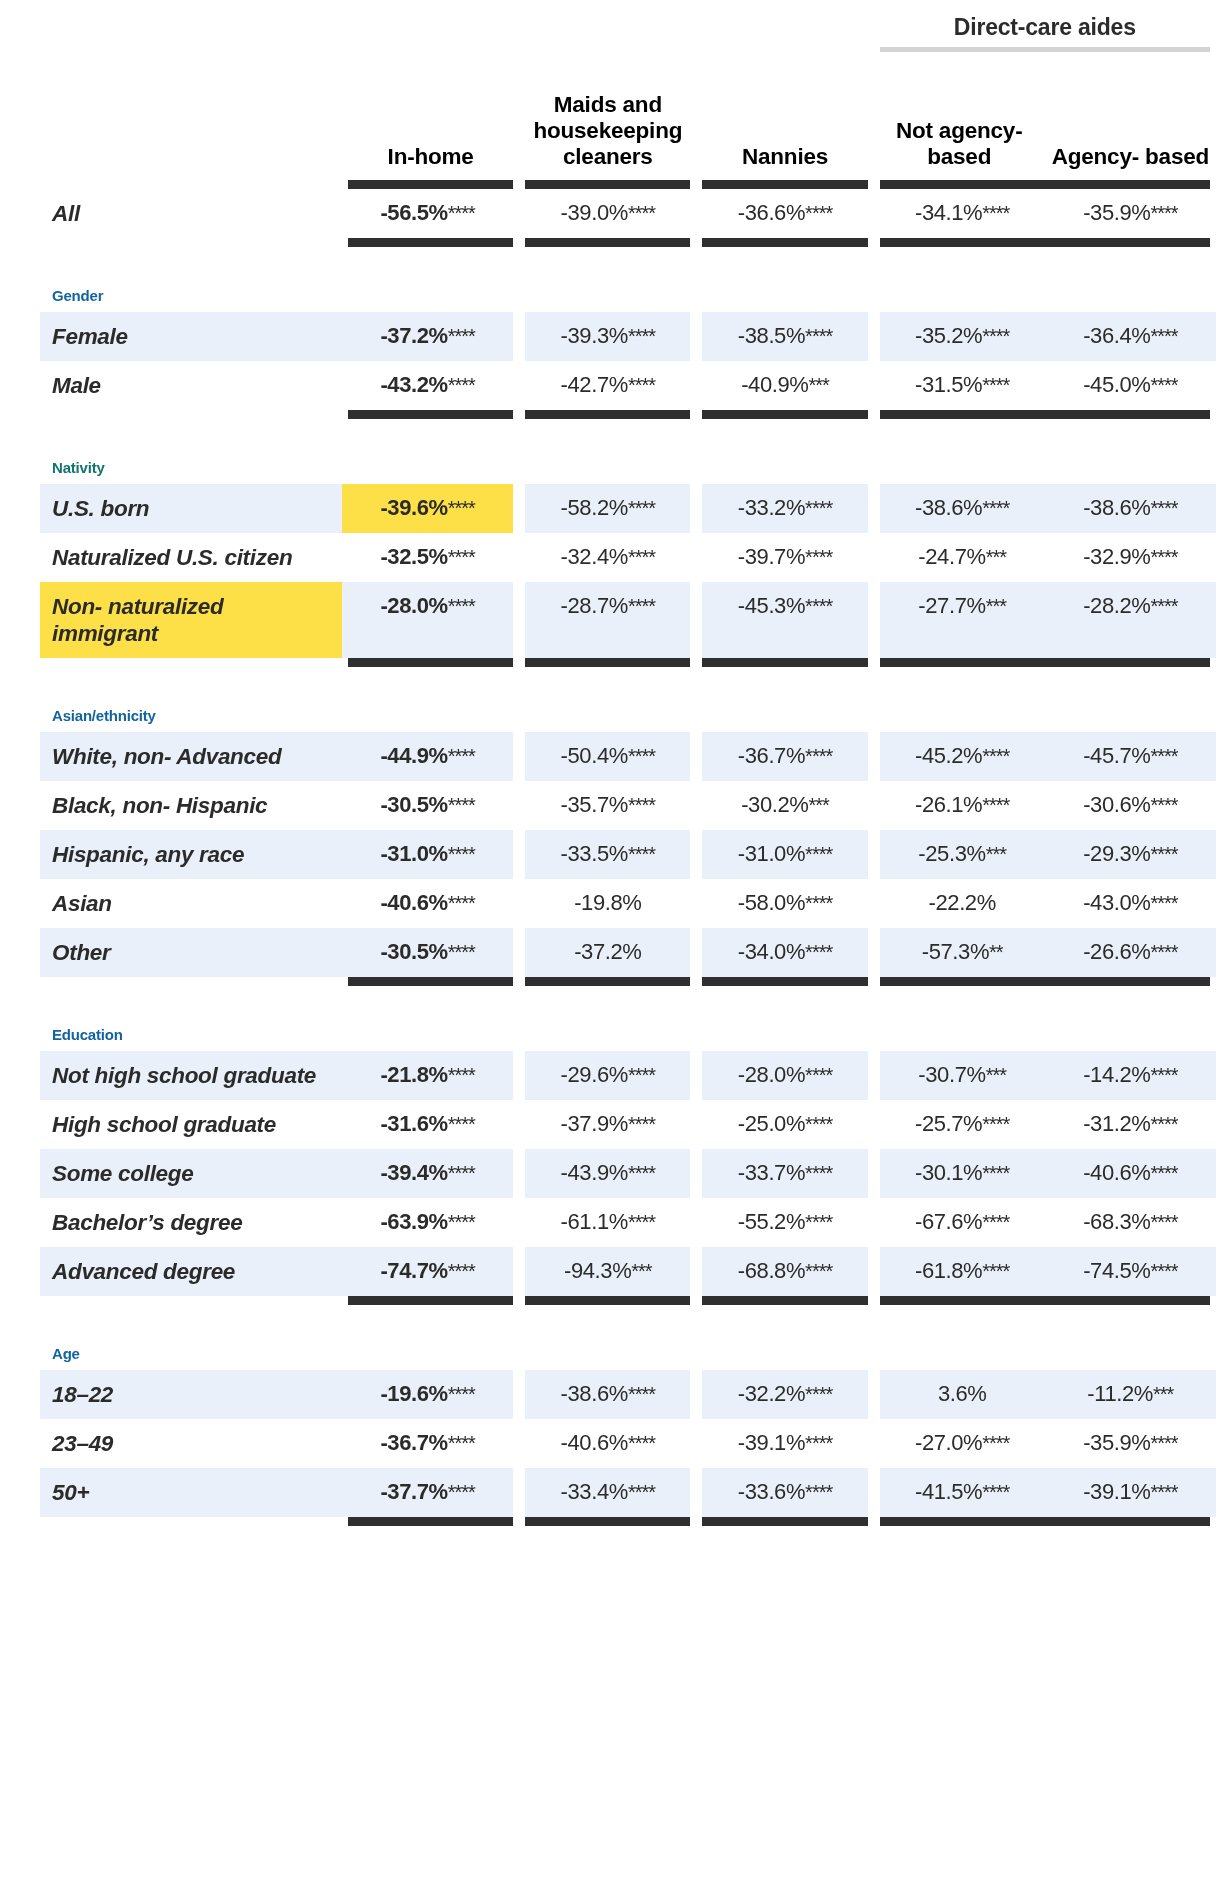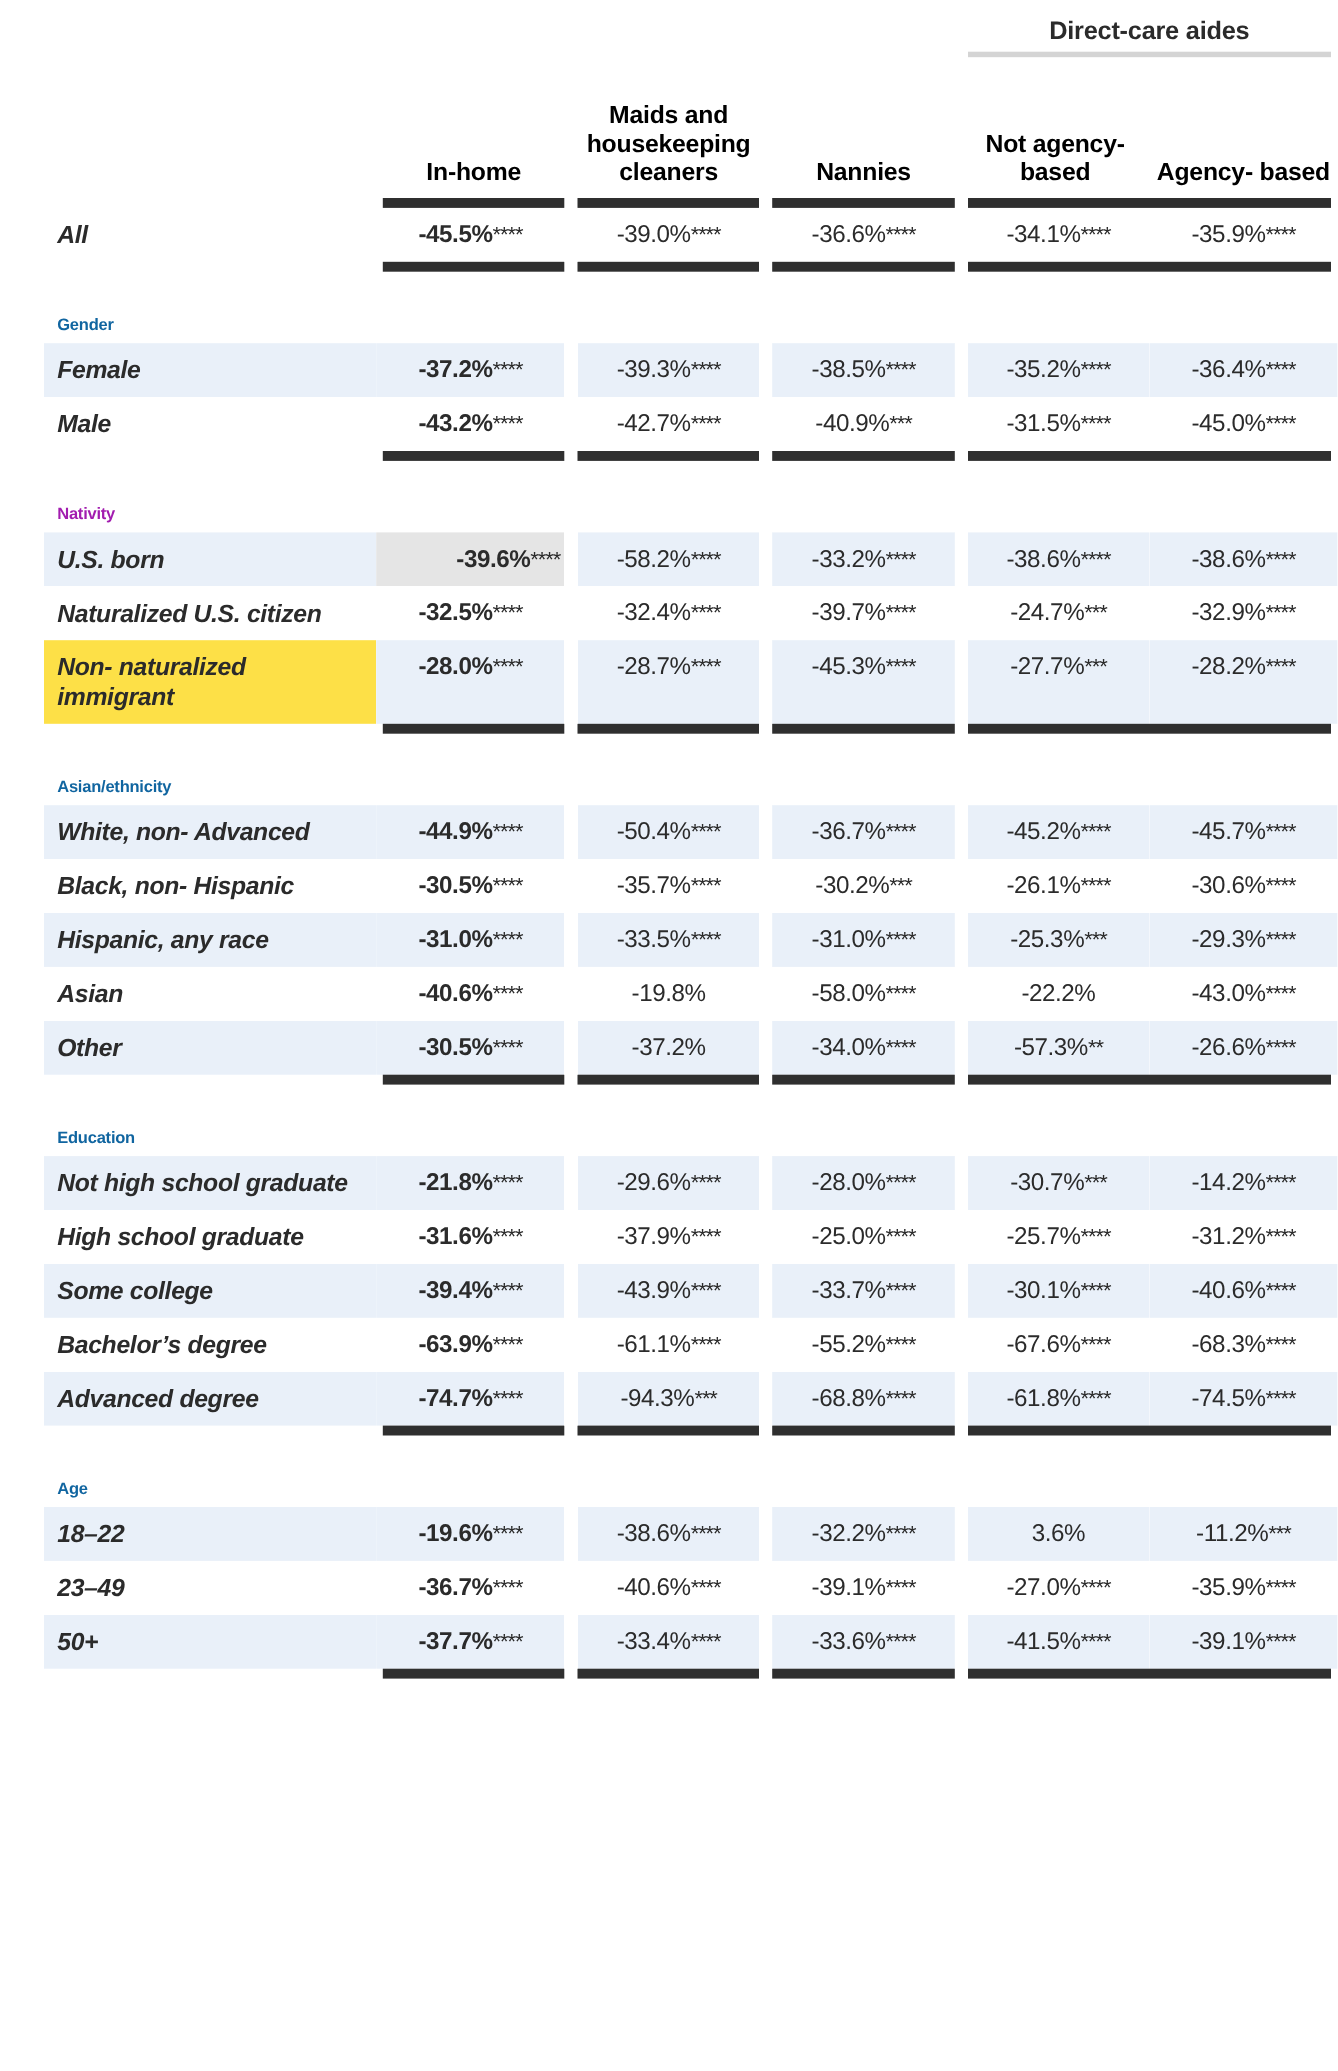--- a/index.html
+++ b/index.html
@@ -187,21 +187,21 @@
             <div class="rule-bar"></div>
           </td>
         <td class="rule-cell" colspan="2">
             <div class="rule-bar"></div>
           </td>
       </tr>
     </thead>
     <tbody id="tbody">
         <tr>
           <td class="rowlabel">All</td>
-          <td class="val primary gapR"><span class="num">-45.5%</span><sup class="stars">****</sup></td>
+          <td class="val primary gapR"><span class="num">-56.5%</span><sup class="stars">****</sup></td>
           <td class="val gapL gapR"><span class="num">-39.0%</span><sup class="stars">****</sup></td>
           <td class="val gapL gapR"><span class="num">-36.6%</span><sup class="stars">****</sup></td>
           <td class="val gapL"><span class="num">-34.1%</span><sup class="stars">****</sup></td>
           <td class="val"><span class="num">-35.9%</span><sup class="stars">****</sup></td>
         </tr>
         <tr class="closer">
           <td>
             <div class="bar" style="background: transparent;"></div>
           </td>
           <td>
@@ -253,25 +253,25 @@
             <div class="bar" style="background: rgb(47, 47, 47);"></div>
           </td>
           <td colspan="2">
             <div class="bar" style="background: rgb(47, 47, 47);"></div>
           </td>
         </tr>
         <tr class="sec-spacer">
           <td colspan="6" style="height: 30px;"></td>
         </tr>
         <tr class="sec-head">
-          <td colspan="6" style="color: #a21caf;">Nativity</td>
+          <td colspan="6" style="color: #0f766e;">Nativity</td>
         </tr>
         <tr class="shaded">
           <td class="rowlabel" style="background-color: rgb(233, 240, 249);">U.S. born</td>
-          <td class="val primary gapR" style="background-color: #e5e5e5; text-align: right;"><span class="num">-39.6%</span><sup class="stars">****</sup></td>
+          <td class="val primary gapR" style="background-color: #fde047;"><span class="num">-39.6%</span><sup class="stars">****</sup></td>
           <td class="val gapL gapR" style="background-color: rgb(233, 240, 249);"><span class="num">-58.2%</span><sup class="stars">****</sup></td>
           <td class="val gapL gapR" style="background-color: rgb(233, 240, 249);"><span class="num">-33.2%</span><sup class="stars">****</sup></td>
           <td class="val gapL" style="background-color: rgb(233, 240, 249);"><span class="num">-38.6%</span><sup class="stars">****</sup></td>
           <td class="val" style="background-color: rgb(233, 240, 249);"><span class="num">-38.6%</span><sup class="stars">****</sup></td>
         </tr>
         <tr>
           <td class="rowlabel">Naturalized U.S. citizen</td>
           <td class="val primary gapR"><span class="num">-32.5%</span><sup class="stars">****</sup></td>
           <td class="val gapL gapR"><span class="num">-32.4%</span><sup class="stars">****</sup></td>
           <td class="val gapL gapR"><span class="num">-39.7%</span><sup class="stars">****</sup></td>

